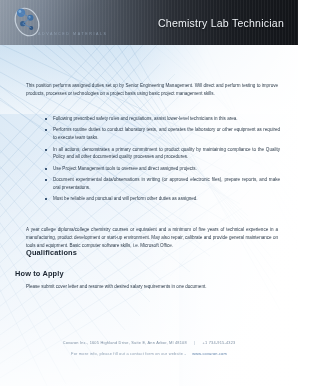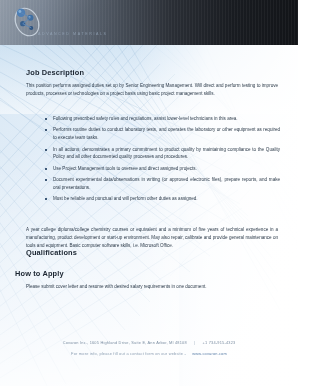--- a/index.html
+++ b/index.html
@@ -303,25 +303,25 @@
         <circle cx="25" cy="27" r="2.4" fill="#2f5481"></circle>
         <g stroke="#5b87b8" stroke-width="1.1">
           <line x1="13" y1="9" x2="24" y2="15"></line>
           <line x1="24" y1="15" x2="15" y2="22"></line>
           <line x1="15" y1="22" x2="25" y2="27"></line>
         </g>
       </svg>
       <div class="logo-tagline">ADVANCED MATERIALS</div>
     </div>
 
+    <div class="header-title">Chemistry Lab Technician</div>
   </div>
 
   <div class="content">
 
-    <div class="sec-title" style="left:26px; top:23px;">Job Description</div>
 
     <div class="para" style="left:26px; top:37px; width:252px;">This position performs assigned duties set up by Senior Engineering Management. Will direct and perform testing to improve products, processes or technologies on a project basis using basic project management skills.</div>
 
     <ul class="bullets" style="top:70px;">
       <li>Following prescribed safety rules and regulations, assist lower-level technicians in this area.</li>
       <li>Performs routine duties to conduct laboratory tests, and operates the laboratory or other equipment as required to execute team tasks.</li>
       <li>In all actions, demonstrates a primary commitment to product quality by maintaining compliance to the Quality Policy and all other documented quality processes and procedures.</li>
       <li>Use Project Management tools to oversee and direct assigned projects.</li>
       <li>Document experimental data/observations in writing (or approved electronic files), prepare reports, and make oral presentations.</li>
       <li>Must be reliable and punctual and will perform other duties as assigned.</li>

